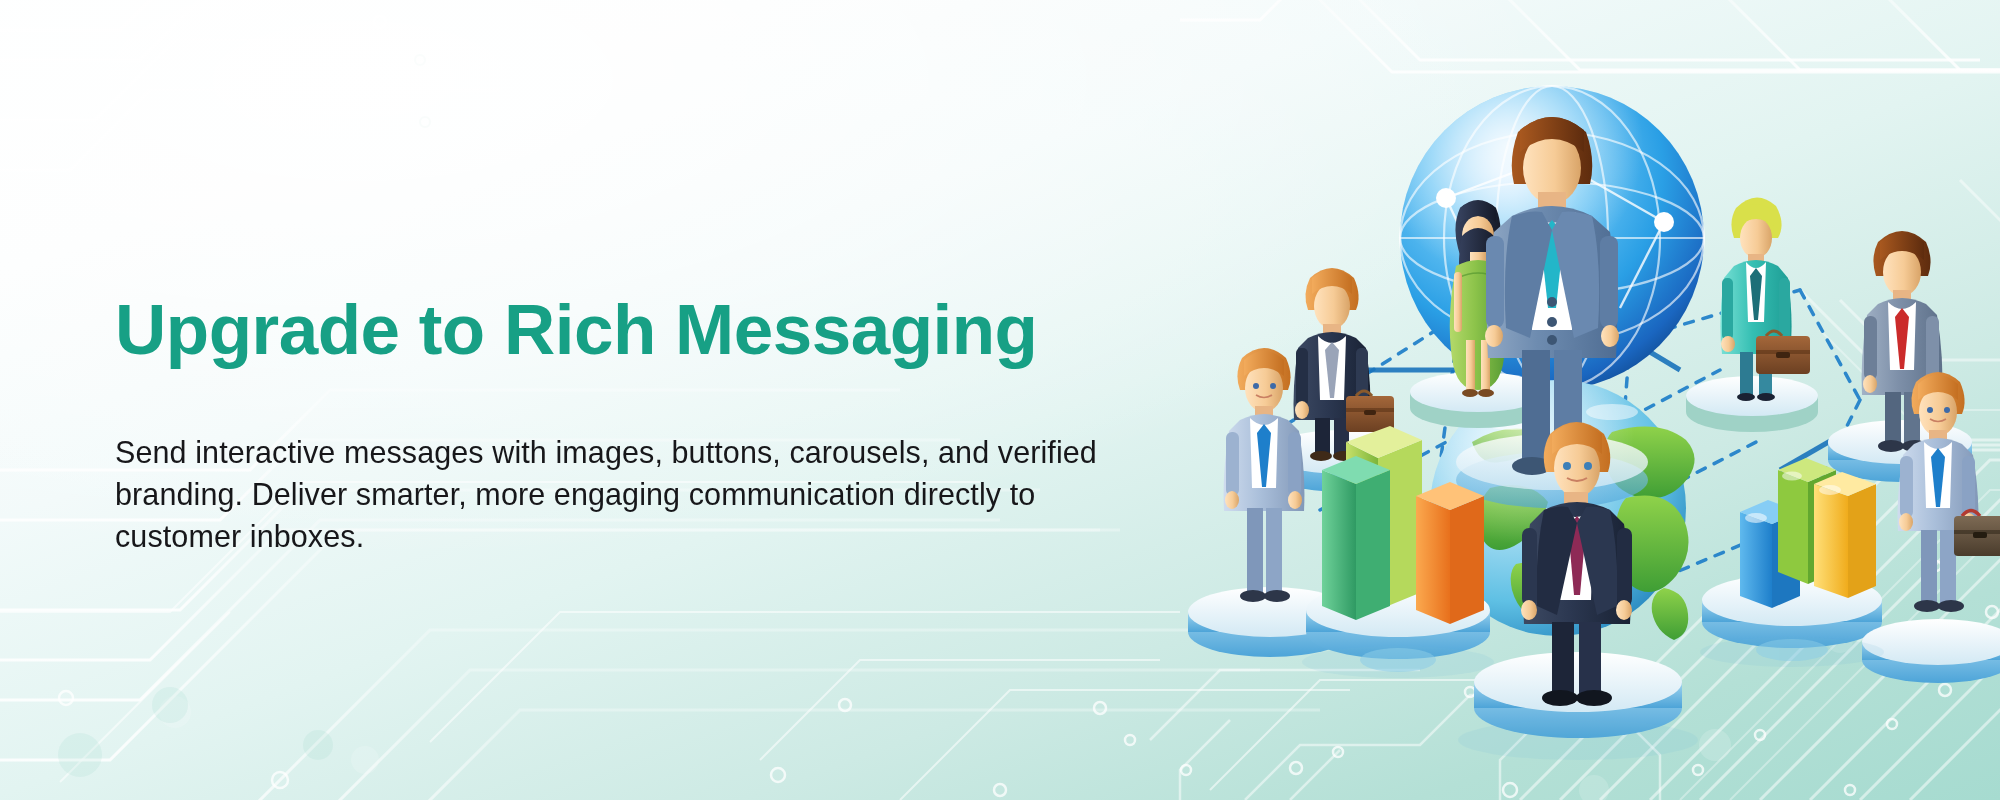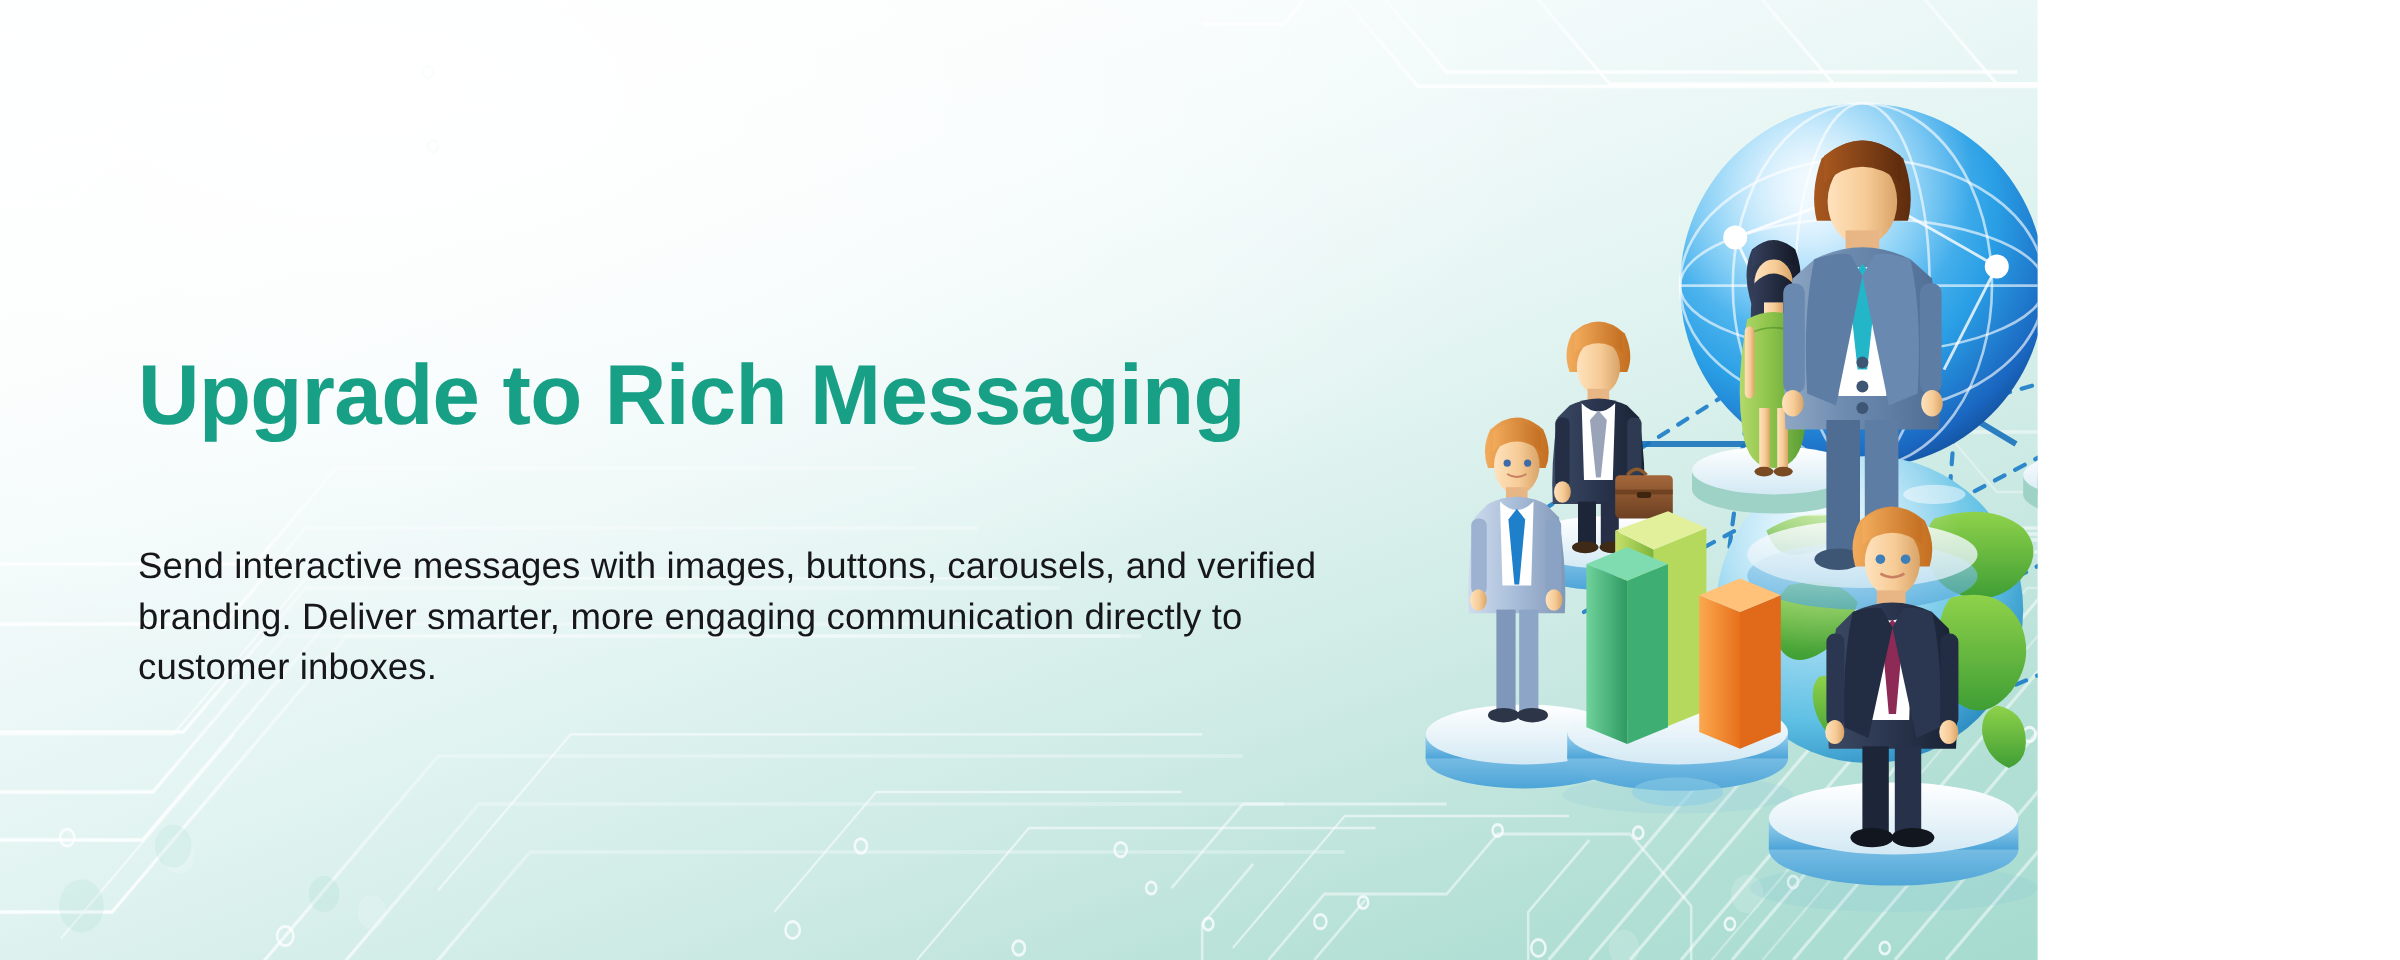--- a/index.html
+++ b/index.html
@@ -5,21 +5,21 @@
 <style>
   * { margin:0; padding:0; box-sizing:border-box; }
   html,body { width:2000px; height:800px; overflow:hidden; }
   body {
     font-family:"Liberation Sans", sans-serif;
     background:#ffffff;
   }
 
   .banner {
     position:relative;
-    width:1698px;
+    width:2000px;
     height:800px;
     overflow:hidden;
     background:linear-gradient(160deg,
         #fdfefe 0%,
         #fbfdfd 18%,
         #f2fafa 34%,
         #e2f4f1 52%,
         #cdeae4 70%,
         #b4e0d6 86%,
         #a6dbd0 100%);
@@ -42,21 +42,20 @@
     font-weight:700;
     font-size:71px;
     line-height:0.96;
     letter-spacing:-0.5px;
     color:#17a085;
     white-space:pre-line;
   }
   .headline .hl-line { display:block; }
   .headline .accent { color:#0c0c0c; }
   .subcopy {
-    margin-top:20px;
     font-family:"Liberation Sans Narrow","Liberation Sans", sans-serif;
     font-weight:400;
     font-size:30.5px;
     line-height:1.37;
     color:#17171a;
     letter-spacing:0.1px;
     white-space:pre-line;
     max-width:1000px;
   }
 

